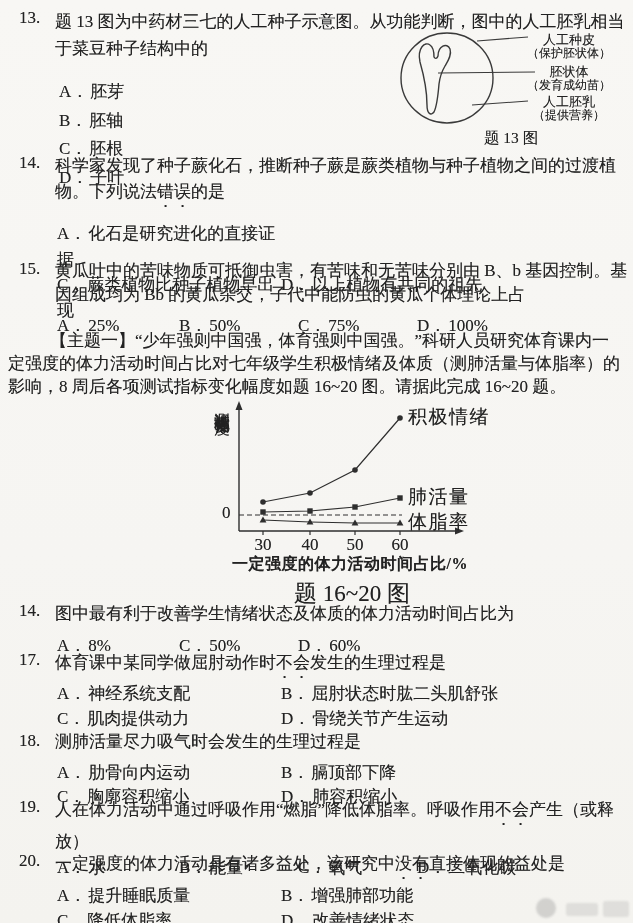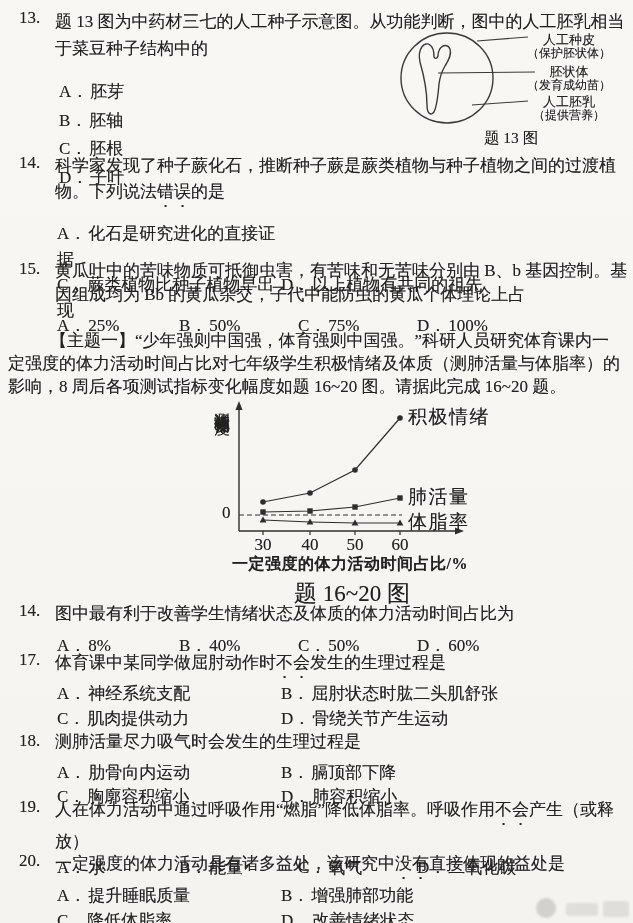--- a/index.html
+++ b/index.html
@@ -173,21 +173,20 @@
       </svg>
     <div class="xlabel">一定强度的体力活动时间占比/%</div>
     <div class="chart-caption">题 16~20 图</div>
   </div>
 
   <div class="q" id="q16">
     <span class="qnum">14.</span>
     <div class="stem"><span>图中最有利于改善学生情绪状态及体质的体力活动时间占比为</span><span class="emph"></span><span></span></div>
     <div class="opts-inline">
       <span class="opt"><span class="olabel">A．</span><span>8%</span></span>
-      <span class="opt"><span class="olabel">B．</span><span>40%</span></span>
       <span class="opt"><span class="olabel">C．</span><span>50%</span></span>
       <span class="opt"><span class="olabel">D．</span><span>60%</span></span>
     </div>
   </div>
 
   <div class="q" id="q17">
     <span class="qnum">17.</span>
     <div class="stem"><span>体育课中某同学做屈肘动作时</span><span class="emph">不会</span><span>发生的生理过程是</span></div>
     <div class="opts">
       <div class="optrow">

